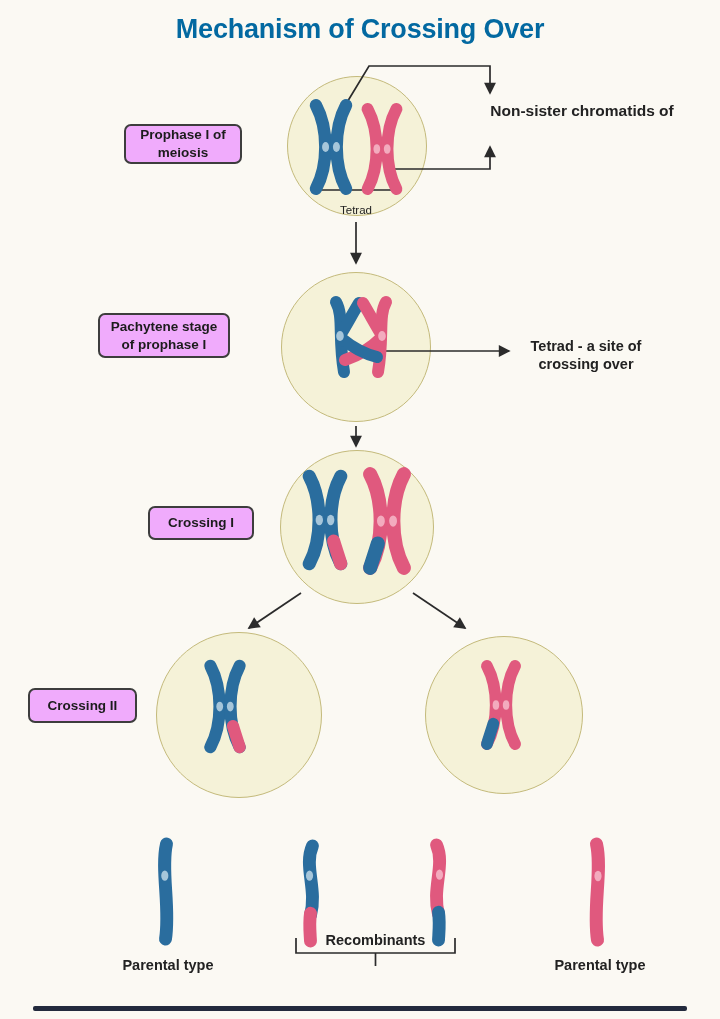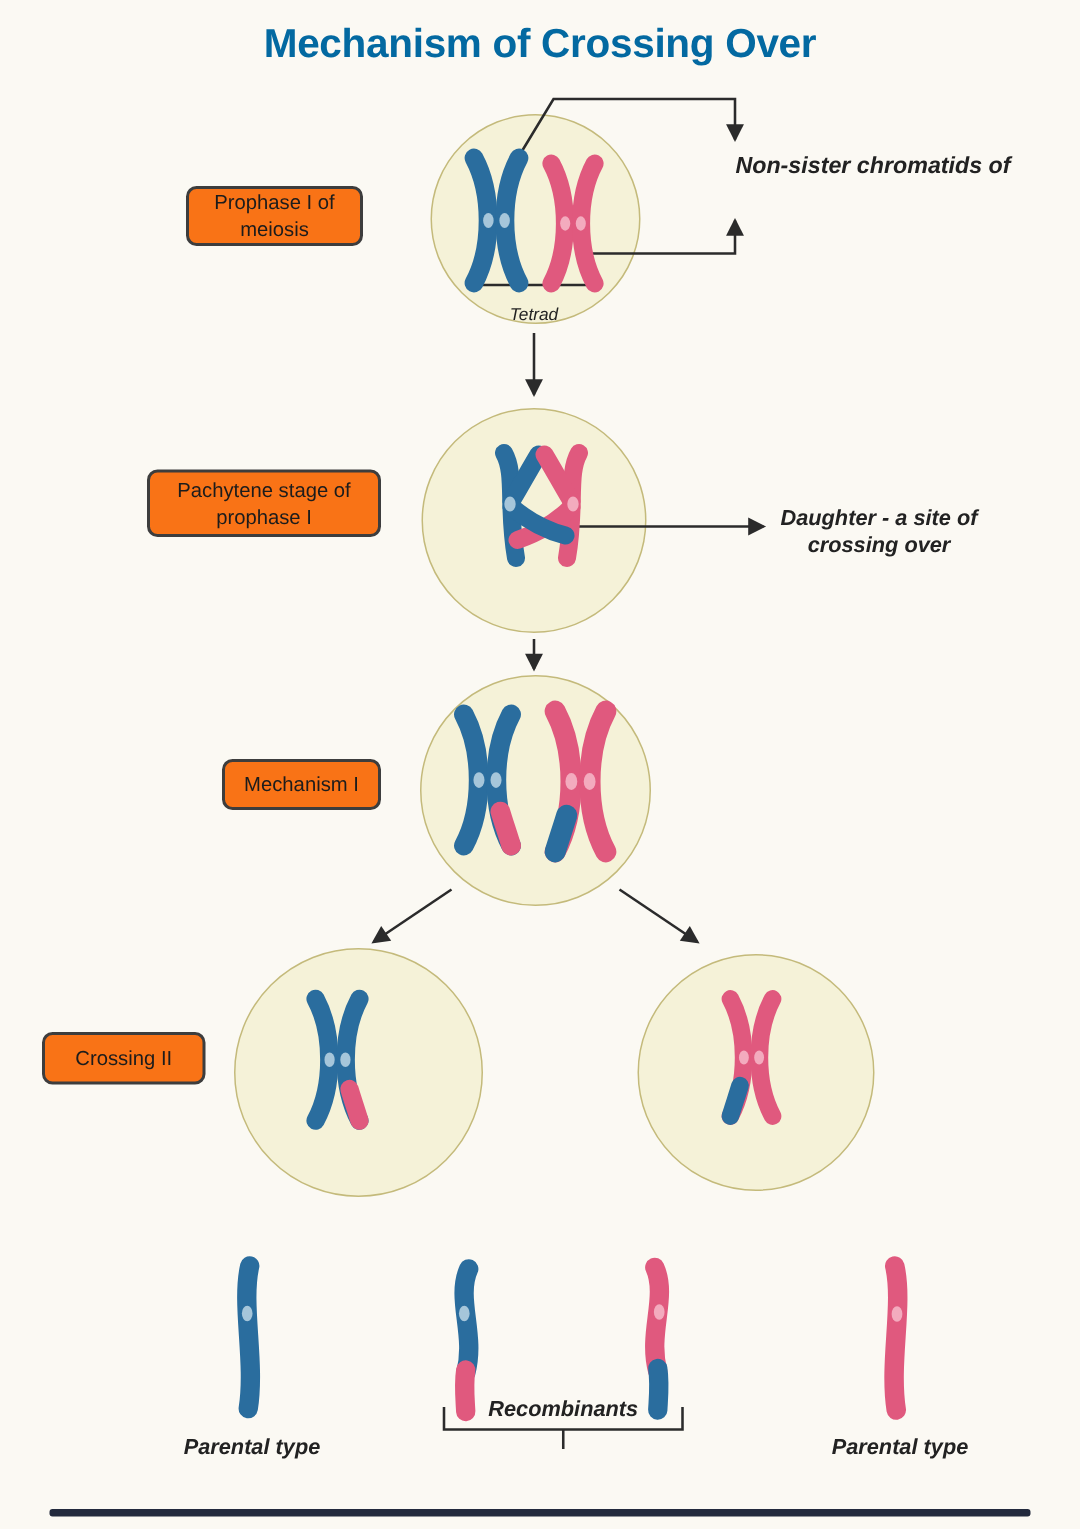--- a/index.html
+++ b/index.html
@@ -12,26 +12,26 @@
   .abs{position:absolute;}
   #title{
     left:0;top:14px;width:720px;text-align:center;
     font-size:27px;font-weight:700;letter-spacing:-0.2px;color:#0369a1;
   }
   .cell{
     position:absolute;border-radius:50%;
     background:#f5f2d8;border:1.5px solid #c4ba7b;box-sizing:border-box;
   }
   .stage-box{
-    position:absolute;background:#f97316;border:2px solid #3d3d3d;border-radius:7px;
+    position:absolute;background:#f0abfc;border:2px solid #3d3d3d;border-radius:7px;
     display:flex;align-items:center;justify-content:center;text-align:center;
-    font-size:13.5px;font-weight:400;line-height:1.3;color:#1c1c1c;
+    font-size:13.5px;font-weight:700;line-height:1.3;color:#1c1c1c;
     padding:2px 6px;box-sizing:border-box;
   }
-  .ann{position:absolute;text-align:center;font-weight:600;color:#222;font-style:italic;}
+  .ann{position:absolute;text-align:center;font-weight:600;color:#222;}
   #ann-nonsister{left:462px;top:101px;width:240px;font-size:15.5px;line-height:1.26;}
   #ann-chiasma{left:500px;top:337px;width:172px;font-size:14.5px;line-height:1.25;}
   #ann-tetrad{left:324px;top:204px;width:64px;font-size:11.5px;font-weight:500;}
   .type-label{font-size:14.5px;}
   #lbl-parental-left{left:98px;top:957px;width:140px;}
   #lbl-recombinants{left:303px;top:932px;width:145px;}
   #lbl-parental-right{left:530px;top:957px;width:140px;}
   svg.chromo{position:absolute;overflow:visible;}
   .sk{fill:none;stroke-linecap:round;}
   .w15{stroke-width:15;} .w13{stroke-width:13;} .w12{stroke-width:12;}
@@ -140,35 +140,35 @@
     <ellipse class="fp" cx="16" cy="38" rx="3.6" ry="5.2"></ellipse>
   </svg>
   <svg class="chromo" style="left:584px;top:836px;width:27px;height:112px" viewBox="0 0 26 112">
     <path class="sk w13 sp" d="M12 8 C18 34,8 72,13 104"></path>
     <ellipse class="fp" cx="13.5" cy="40" rx="3.6" ry="5.2"></ellipse>
   </svg>
 
   <div class="stage-box" style="left:124px;top:124px;width:118px;height:40px">
     <span>Prophase I of meiosis</span>
   </div>
-  <div class="stage-box" style="left:98px;top:313px;width:156px;height:45px">
+  <div class="stage-box" style="left:98px;top:313px;width:132px;height:45px">
     <span>Pachytene stage of prophase I</span>
   </div>
   <div class="stage-box" style="left:148px;top:506px;width:106px;height:34px">
-    <span>Mechanism I</span>
+    <span>Crossing I</span>
   </div>
   <div class="stage-box" style="left:28px;top:688px;width:109px;height:35px">
     <span>Crossing II</span>
   </div>
 
   <div id="ann-nonsister" class="ann">
     <div>Non-sister chromatids of</div>
   </div>
   <div id="ann-chiasma" class="ann">
-    <div>Daughter - a site of</div>
+    <div>Tetrad - a site of</div>
     <div>crossing over</div>
   </div>
   <div id="ann-tetrad" class="ann">Tetrad</div>
 
   <div id="lbl-parental-left" class="ann type-label">Parental type</div>
   <div id="lbl-recombinants" class="ann type-label">Recombinants</div>
   <div id="lbl-parental-right" class="ann type-label">Parental type</div>
 
   <div id="footer-bar" class="abs"></div>
 

